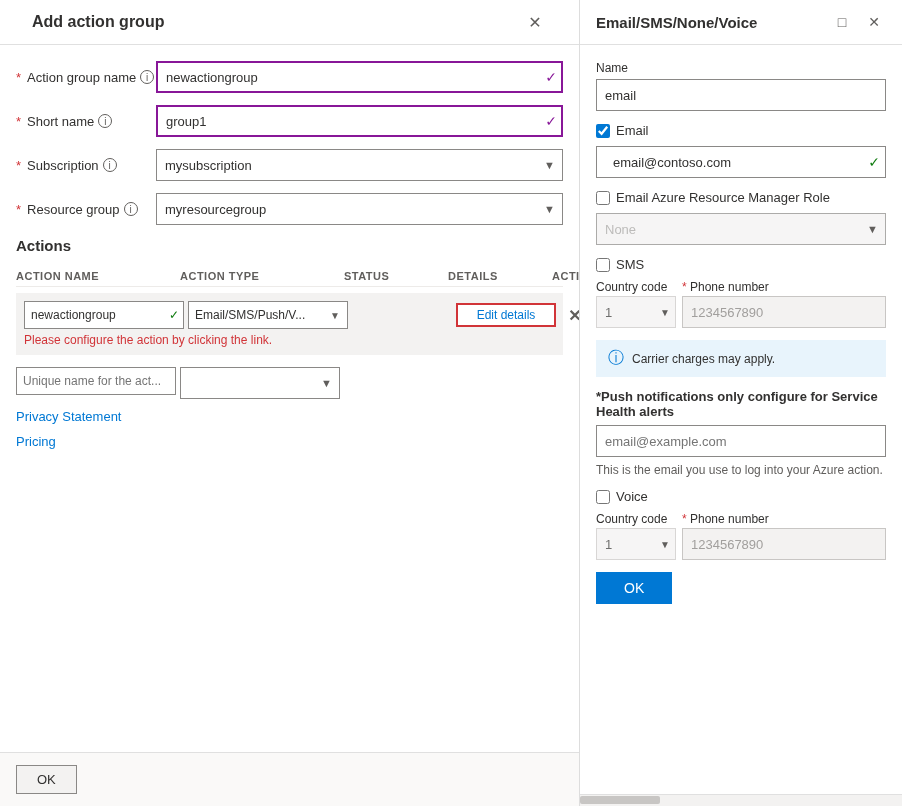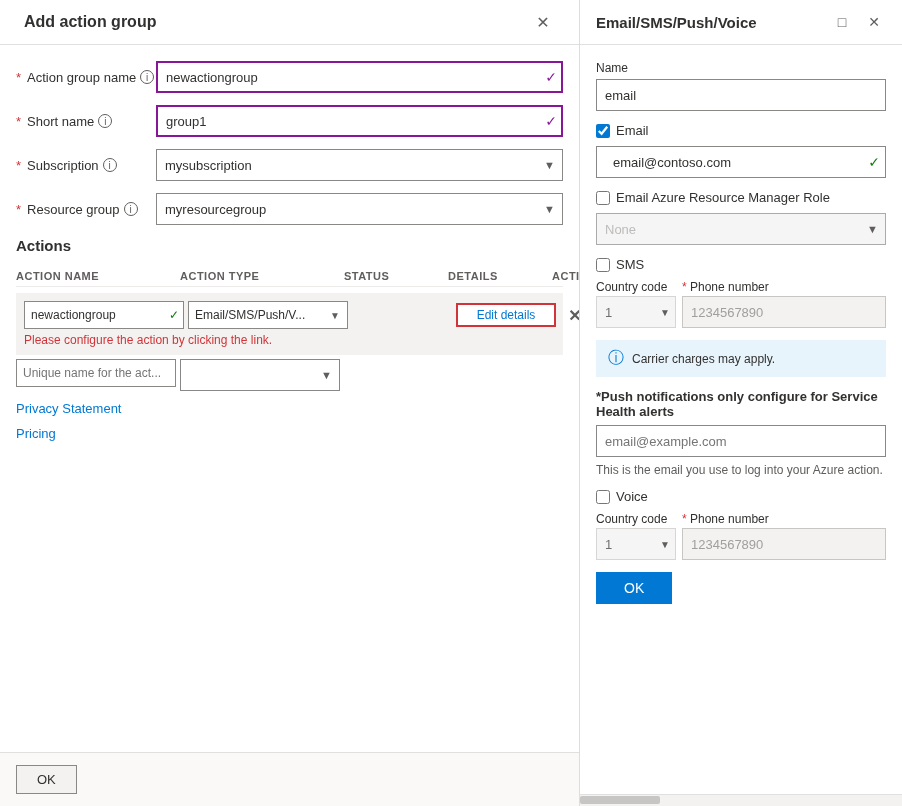--- a/index.html
+++ b/index.html
@@ -20,21 +20,21 @@
       border-right: 1px solid #ddd;
       display: flex;
       flex-direction: column;
       padding: 0;
     }
 
     .panel-header {
       display: flex;
       align-items: center;
       justify-content: space-between;
-      padding: 10px 24px;
+      padding: 10px 32px;
       border-bottom: 1px solid #e0e0e0;
       background: #fff;
     }
 
     .panel-title {
       font-size: 16px;
       font-weight: 600;
       color: #323130;
     }
 
@@ -250,21 +250,21 @@
       color: #d13438;
       font-size: 12px;
       margin-top: 4px;
       grid-column: 1 / -1;
     }
 
     .new-action-row {
       display: grid;
       grid-template-columns: 160px 160px;
       gap: 4px;
-      margin-top: 4px;
+      margin-top: 12px;
     }
 
     .new-action-input {
       height: 28px;
       border: 1px solid #8a8886;
       padding: 0 6px;
       font-size: 12px;
       color: #a19f9d;
       outline: none;
     }
@@ -683,21 +683,21 @@
       <a href="#" class="pricing-link">Pricing</a>
     </div>
 
     <div class="bottom-bar">
       <button class="ok-btn">OK</button>
     </div>
   </div>
 
   <div class="right-panel">
     <div class="right-panel-header">
-      <span class="right-panel-title">Email/SMS/Push/Voice</span>
+      <span class="right-panel-title">Email/SMS/None/Voice</span>
       <div class="right-panel-icons">
         <button class="icon-btn">□</button>
         <button class="icon-btn">✕</button>
       </div>
     </div>
 
     <div class="right-panel-body">
       
       <div class="rp-label">Name</div>
       <input type="text" class="rp-input" value="email" style="margin-bottom: 12px;">

